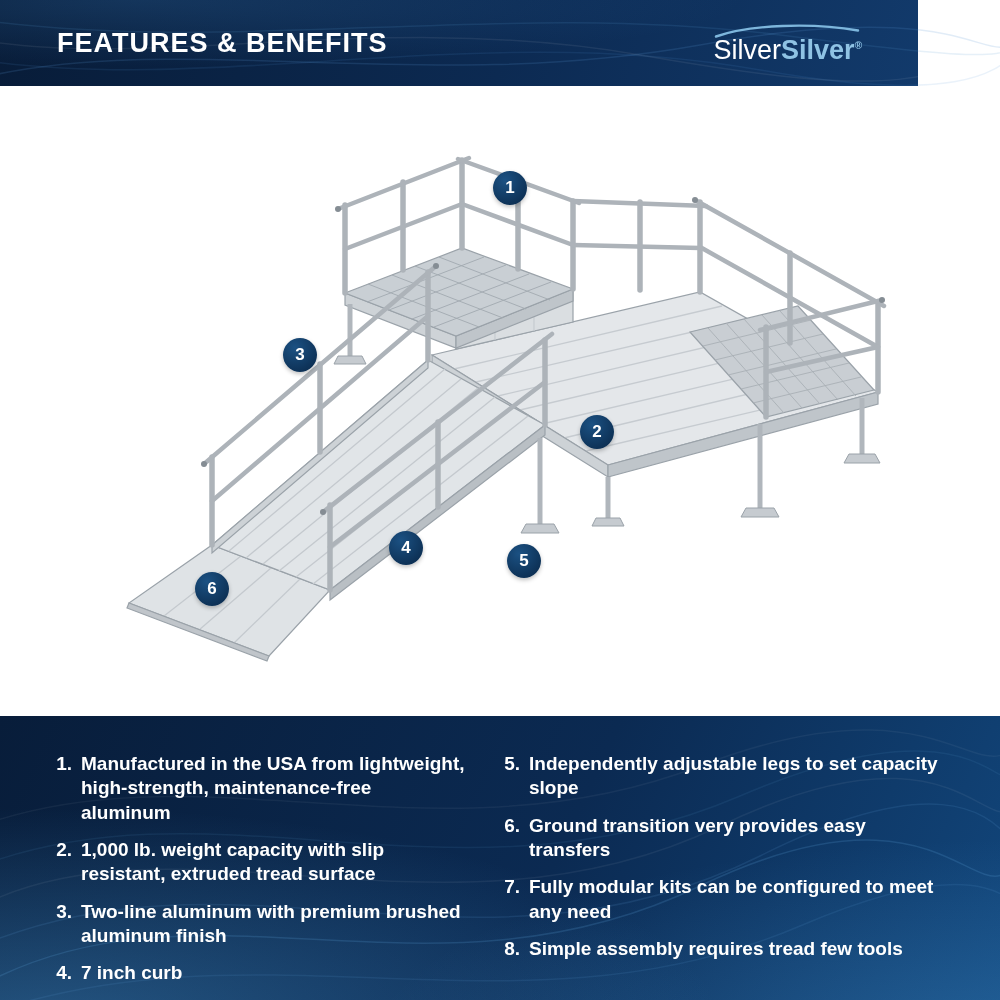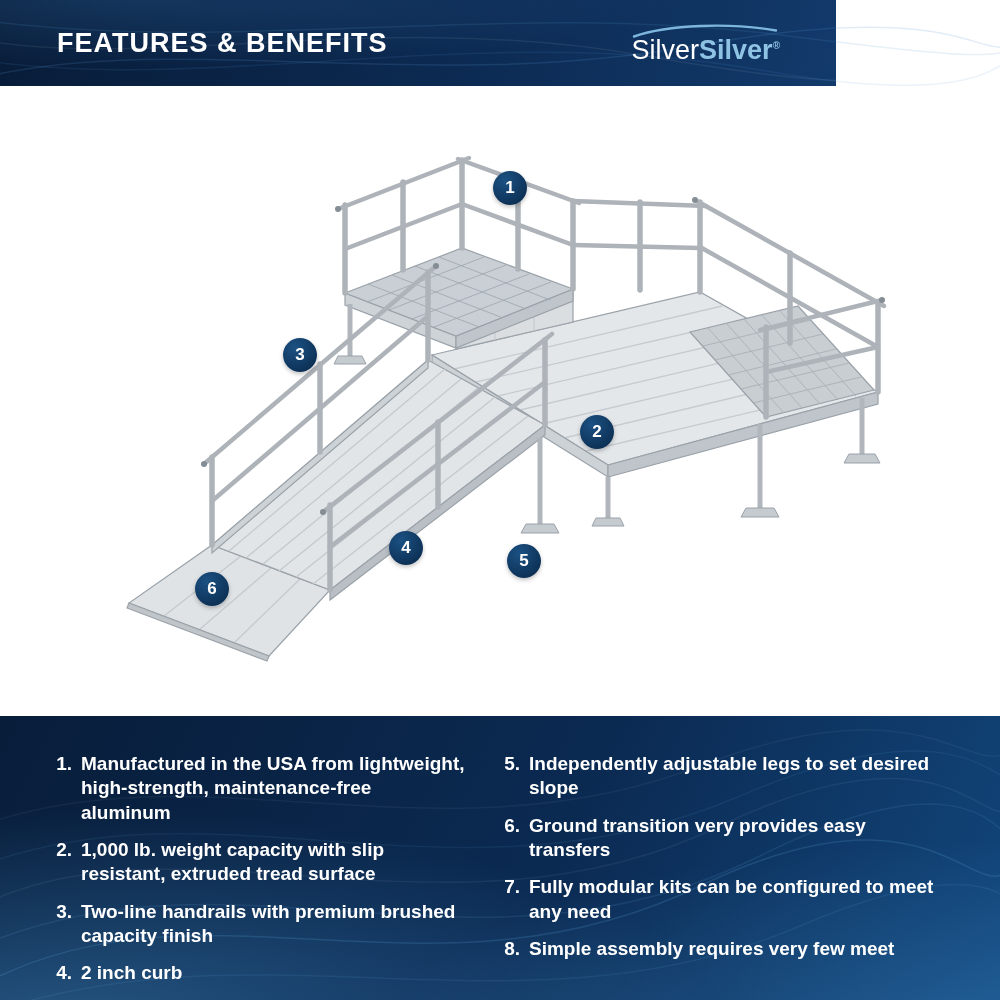--- a/index.html
+++ b/index.html
@@ -3,21 +3,21 @@
 <meta charset="utf-8">
 <style>
   html,body{margin:0;padding:0;}
   body{
     width:1000px;height:1000px;position:relative;overflow:hidden;
     background:#ffffff;
     font-family:"Liberation Sans","DejaVu Sans",sans-serif;
   }
   
   .header{
-    position:absolute;left:0;top:0;width:836px;height:86px;
+    position:absolute;left:0;top:0;width:918px;height:86px;
     background:
       radial-gradient(ellipse at 15% 0%, rgba(60,130,195,.22), transparent 55%),
       linear-gradient(105deg,#081c38 0%,#0c2a52 55%,#123a6b 100%);
   }
   .header svg.waves{position:absolute;inset:0;}
   .page-title{
     position:absolute;left:57px;top:50%;transform:translateY(-50%);
     color:#fff;font-size:27px;font-weight:800;letter-spacing:1px;white-space:nowrap;
   }
   .logo{position:absolute;right:56px;top:50%;transform:translateY(-50%);text-align:right;}
@@ -249,39 +249,39 @@
     <div class="feat-item">
       <span class="feat-num">1.</span>
       <span class="feat-text">Manufactured in the USA from lightweight, high-strength, maintenance-free aluminum</span>
     </div>
     <div class="feat-item">
       <span class="feat-num">2.</span>
       <span class="feat-text">1,000 lb. weight capacity with slip resistant, extruded tread surface</span>
     </div>
     <div class="feat-item">
       <span class="feat-num">3.</span>
-      <span class="feat-text">Two-line handrails with premium brushed capacity finish</span>
+      <span class="feat-text">Two-line aluminum with premium brushed aluminum finish</span>
     </div>
     <div class="feat-item">
       <span class="feat-num">4.</span>
-      <span class="feat-text">2 inch curb</span>
+      <span class="feat-text">7 inch curb</span>
     </div>
   </div>
 
   <div class="feat-col col-right">
     <div class="feat-item">
       <span class="feat-num">5.</span>
-      <span class="feat-text">Independently adjustable legs to set desired slope</span>
+      <span class="feat-text">Independently adjustable legs to set capacity slope</span>
     </div>
     <div class="feat-item">
       <span class="feat-num">6.</span>
       <span class="feat-text">Ground transition very provides easy transfers</span>
     </div>
     <div class="feat-item">
       <span class="feat-num">7.</span>
       <span class="feat-text">Fully modular kits can be configured to meet any need</span>
     </div>
     <div class="feat-item">
       <span class="feat-num">8.</span>
-      <span class="feat-text">Simple assembly requires very few meet</span>
+      <span class="feat-text">Simple assembly requires tread few tools</span>
     </div>
   </div>
 </div>
 
 </body></html>

